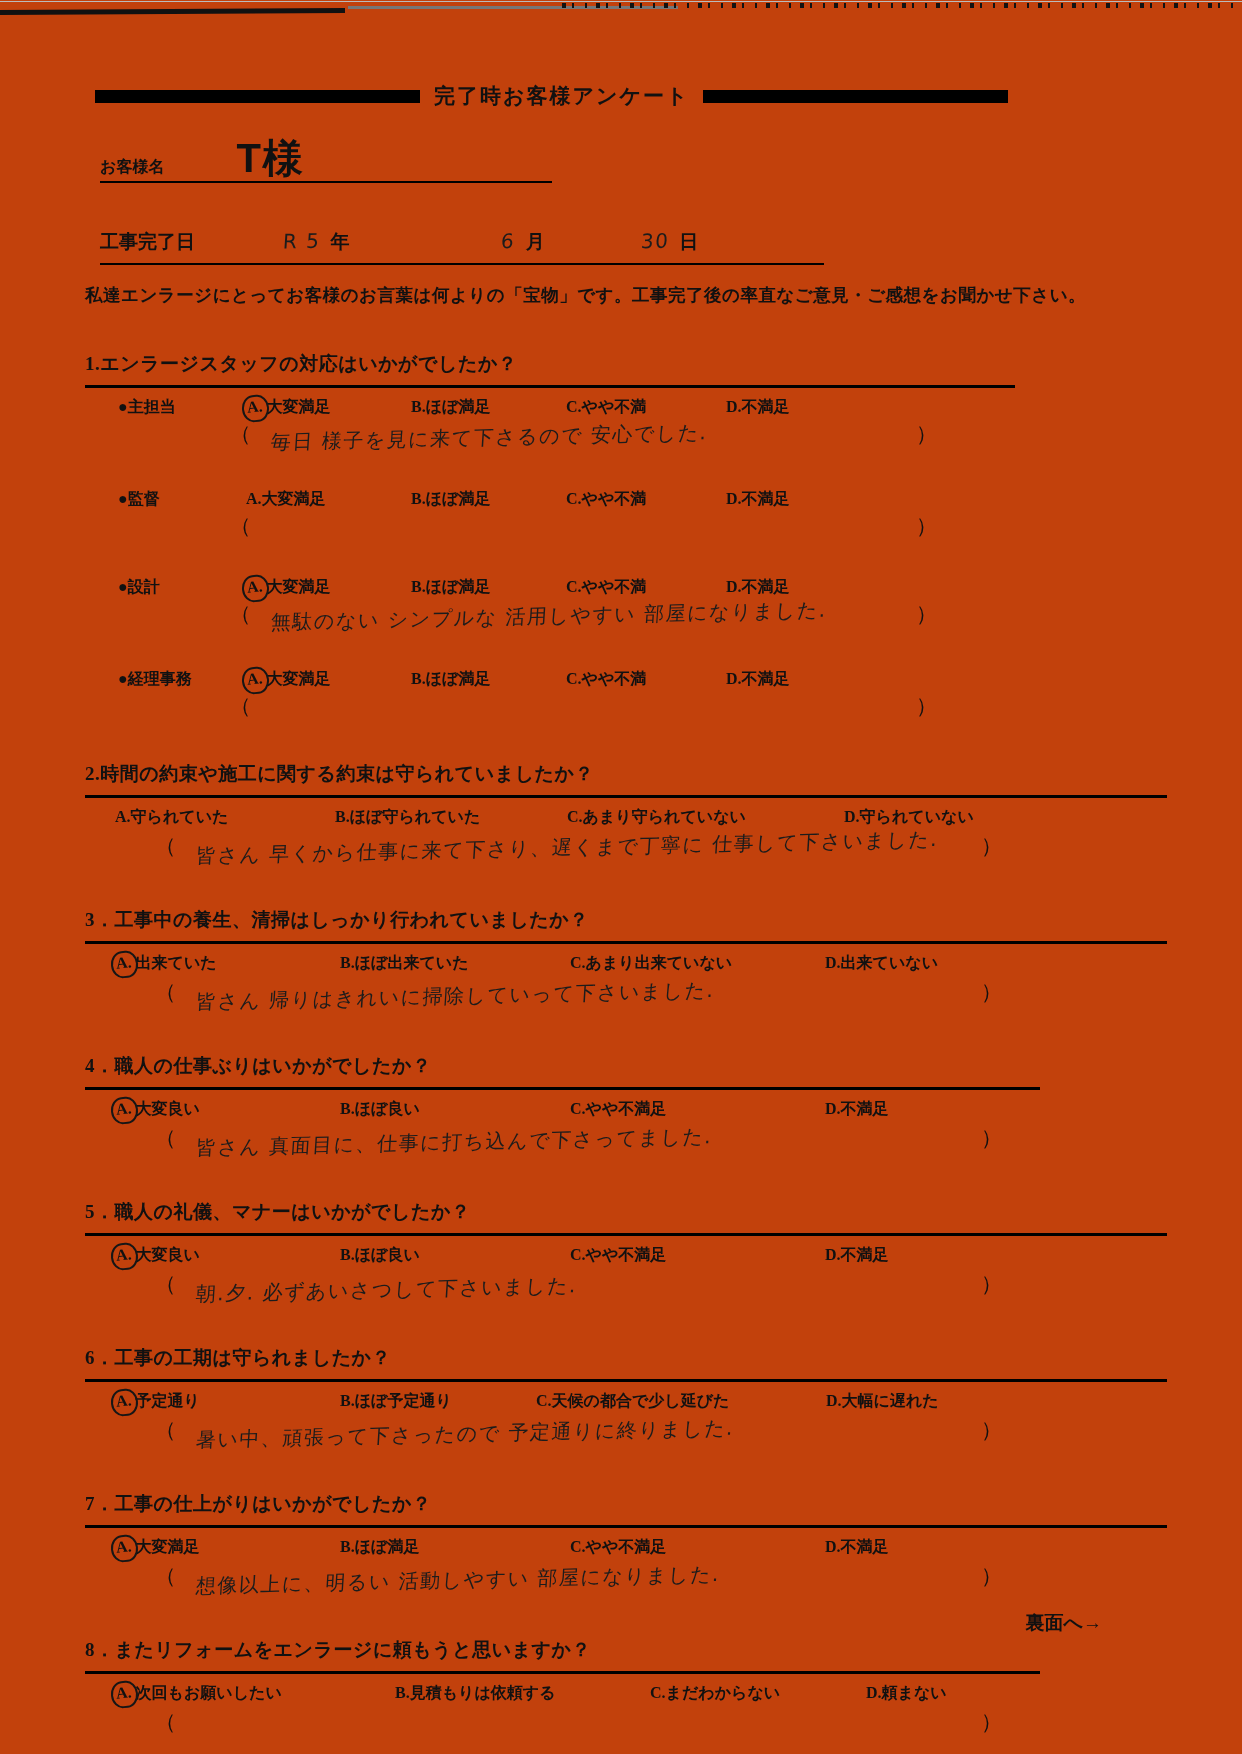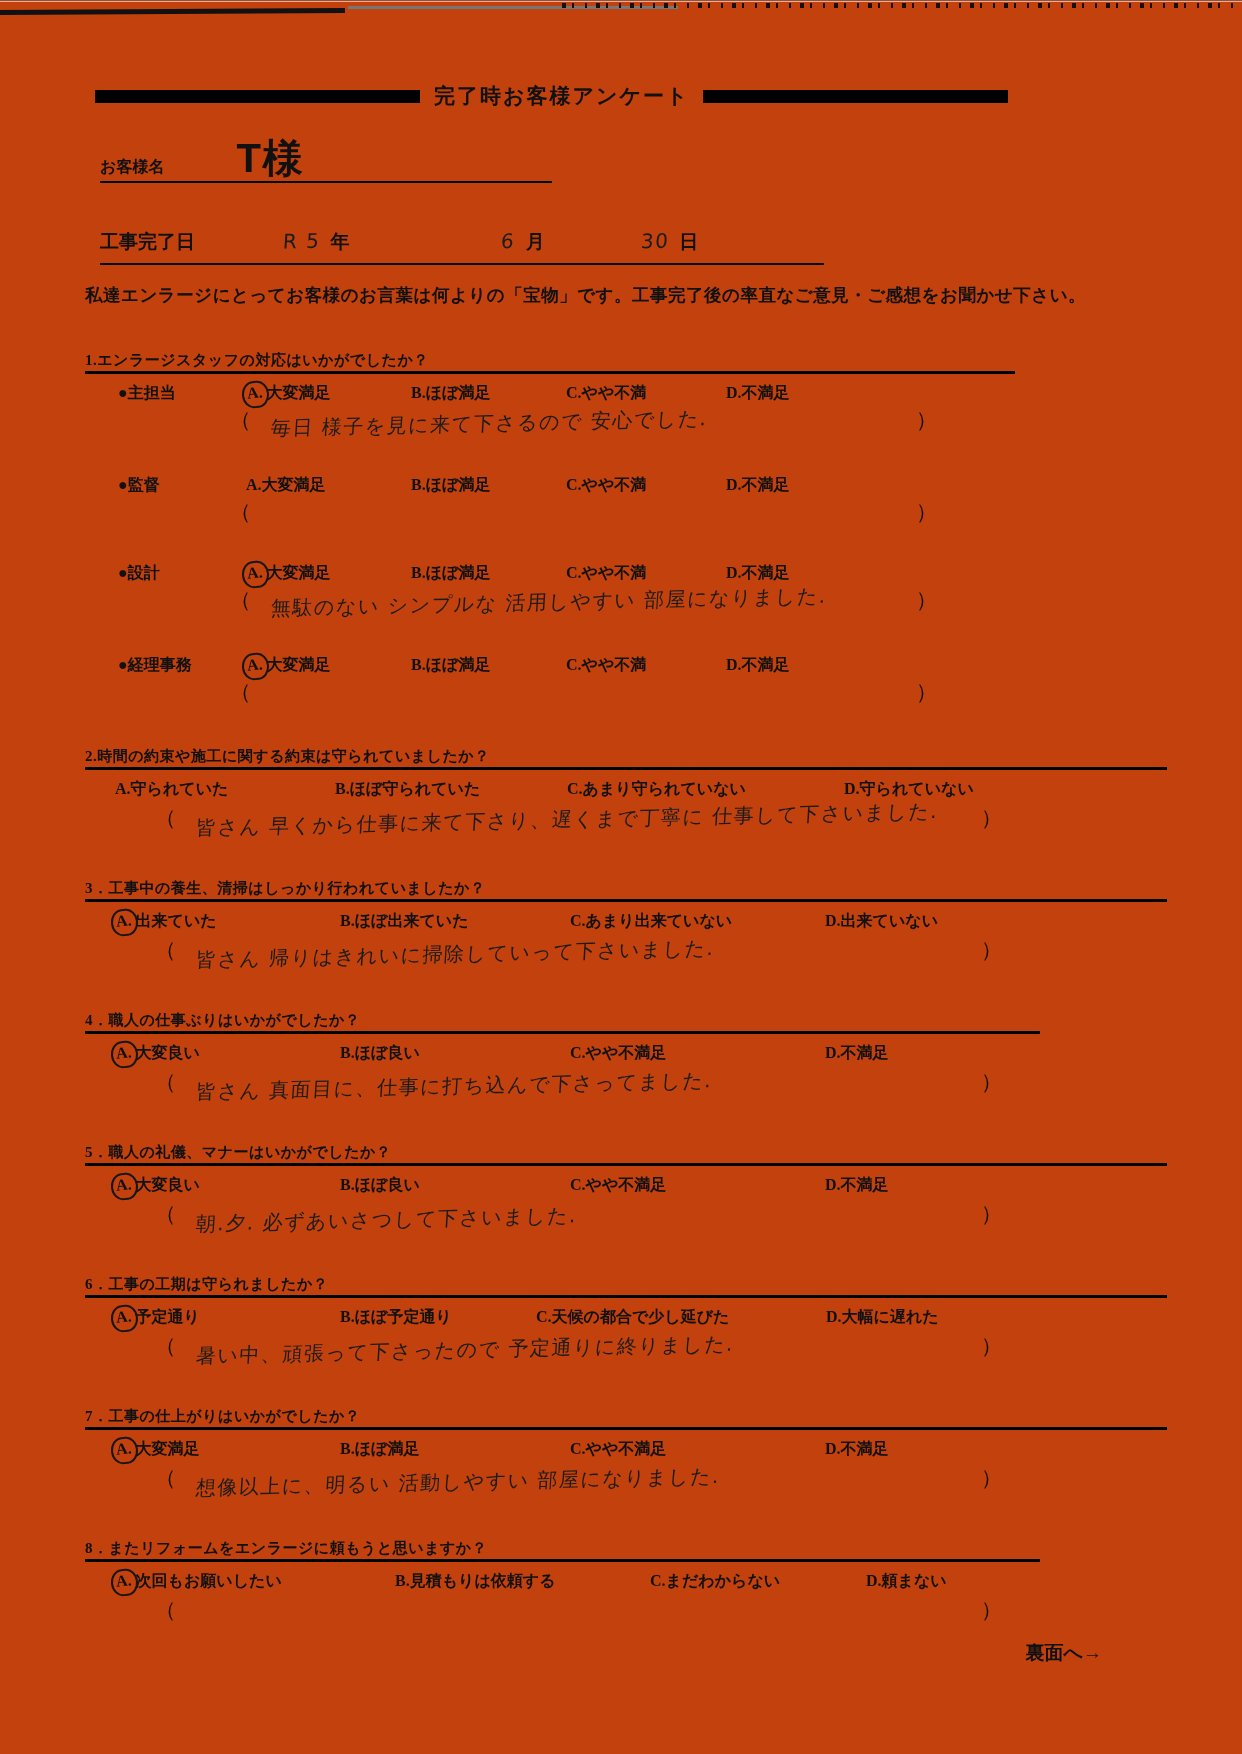--- a/index.html
+++ b/index.html
@@ -41,22 +41,22 @@
   .dsuf { margin-left:10px; }
 
   .intro { margin:18px 70px 0 85px; font-size:17.5px; font-weight:bold; letter-spacing:0.5px; }
 
   
   .hand { font-family:"DejaVu Sans", sans-serif; color:#1c1c1c; display:inline-block;
           transform:rotate(-1.3deg) skewX(-5deg); letter-spacing:1.5px; font-size:20px; line-height:1.25; }
 
   
   .qblock { margin:0 75px 0 85px; }
-  .qtitle { font-size:15px; font-weight:bold; border-bottom:3px solid #000;
-            padding-bottom:1px; margin-top:13px; letter-spacing:0.5px; }
+  .qtitle { font-size:19px; font-weight:bold; border-bottom:3px solid #000;
+            padding-bottom:8px; margin-top:13px; letter-spacing:0.5px; }
   .qtitle.w930 { width:930px; }
   .qtitle.w955 { width:955px; }
   .q1-title { margin-top:44px; }
 
   .opt-row { display:grid; padding-left:30px; margin-top:9px; font-size:16px;
              font-weight:bold; align-items:baseline; }
   .q1-opt-row { grid-template-columns:128px 165px 155px 160px 1fr; padding-left:33px; }
   .g-q2  { grid-template-columns:220px 232px 277px 1fr; }
   .g-std { grid-template-columns:225px 230px 255px 1fr; }
   .g-q6  { grid-template-columns:225px 196px 290px 1fr; }
@@ -68,21 +68,21 @@
                     padding:1px 4px 4px 3px; margin:-3px -2px -4px -4px;
                     transform:rotate(-6deg); }
 
   .comment-row { display:flex; align-items:flex-start; font-size:21px; font-weight:normal; }
   .comment-row .hand { flex:1; padding:3px 8px 0 20px; }
   .q1-comment-row { margin:2px 230px 0 145px; min-height:60px; }
   .q1-comment-row.short { min-height:56px; }
   .std-comment-row { margin:4px 165px 0 70px; min-height:62px; }
   .paren { font-size:21px; }
 
-  .footer-note { position:absolute; right:140px; bottom:88px; font-size:19px; font-weight:bold; }
+  .footer-note { position:absolute; right:140px; bottom:118px; font-size:19px; font-weight:bold; }
 </style>
 </head>
 <body>
 
 <div class="sheet">
 
   <div class="n1"></div>
   <div class="n2"></div>
   <div class="n3"></div>
   <div class="n4"></div>

